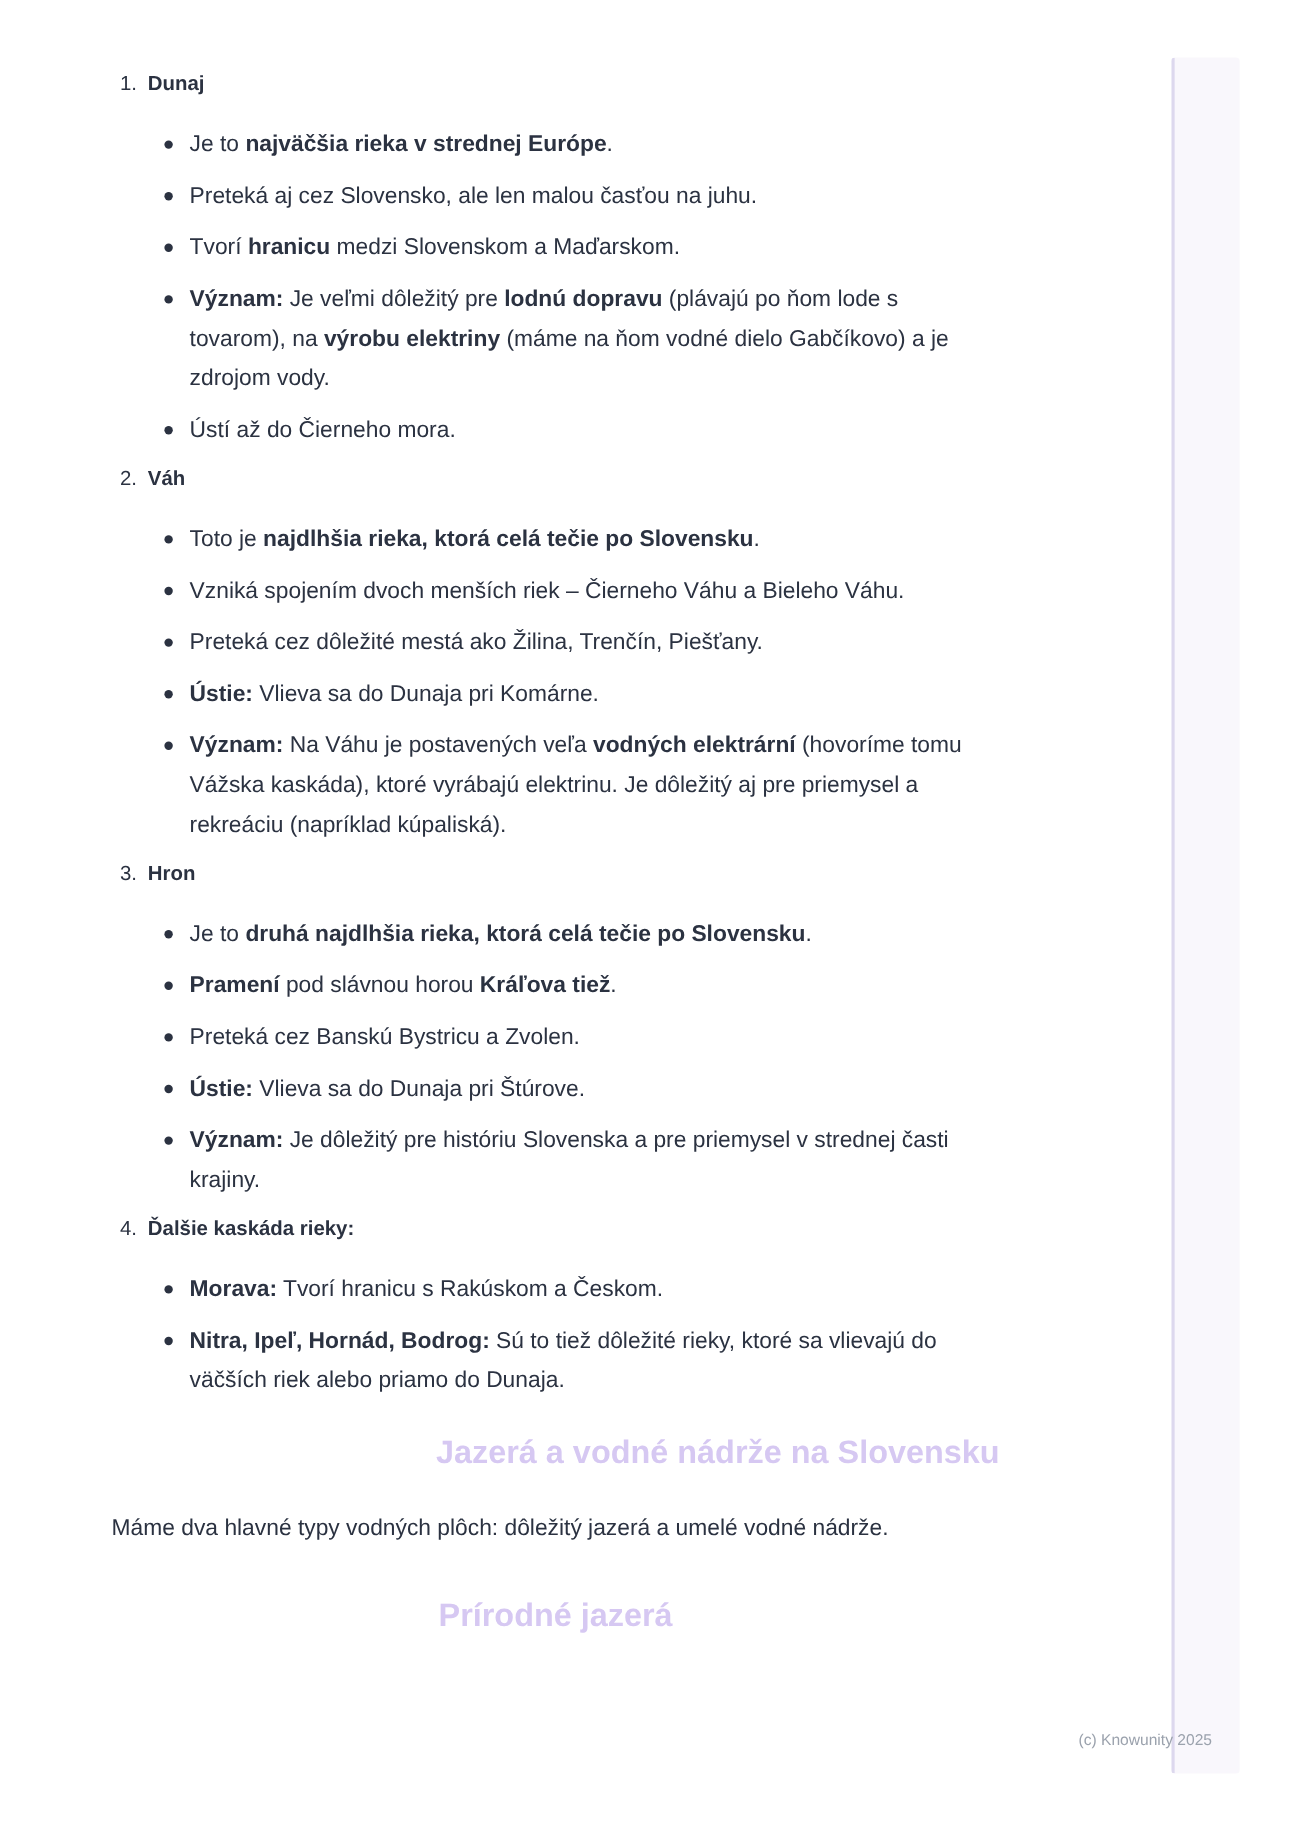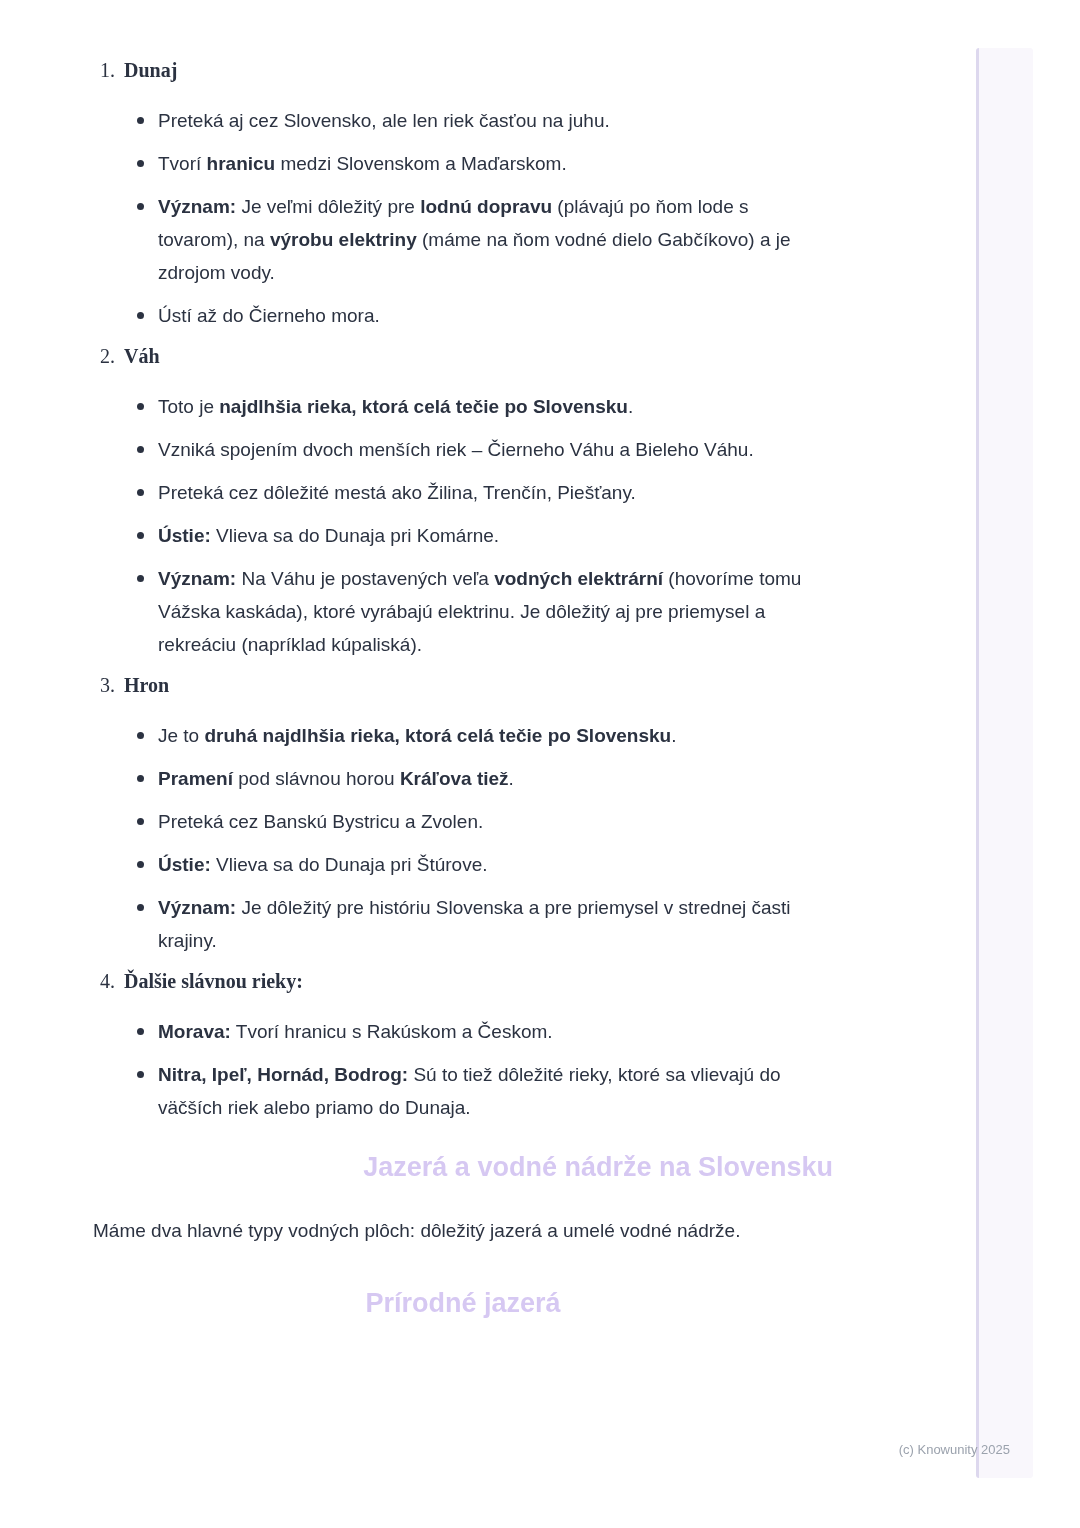--- a/index.html
+++ b/index.html
@@ -22,25 +22,24 @@
   }
   .content {
     position: absolute;
     left: 93px;
     top: 56px;
     width: 740px;
   }
   
   .num-section + .num-section { margin-top: 4px; }
   .sec-title {
-    font-size: 20px;
+    font-size: 17px;
     line-height: 28px;
     margin: 0 0 20px 0;
     padding-left: 7px;
-    font-family: Liberation Serif, serif;
   }
   .sec-num { font-weight: 400; margin-right: 9px; }
   .sec-name { font-weight: 700; }
   ul.bullets {
     list-style: none;
     margin: 0;
     padding: 0;
   }
   ul.bullets li {
     display: flex;
@@ -110,21 +109,25 @@
 </head>
 <body>
 
 <div class="content">
   <div id="rivers">
       <section class="num-section">
         <div class="sec-title"><span class="sec-num">1.</span><span class="sec-name">Dunaj</span></div>
         <ul class="bullets">
           <li>
             <span class="dot"></span>
-            <span class="btext"><span>Preteká aj cez Slovensko, ale len riek časťou na juhu.</span></span>
+            <span class="btext"><span>Je to </span><strong>najväčšia rieka v strednej Európe</strong><span>.</span></span>
+          </li>
+          <li>
+            <span class="dot"></span>
+            <span class="btext"><span>Preteká aj cez Slovensko, ale len malou časťou na juhu.</span></span>
           </li>
           <li>
             <span class="dot"></span>
             <span class="btext"><span>Tvorí </span><strong>hranicu</strong><span> medzi Slovenskom a Maďarskom.</span></span>
           </li>
           <li>
             <span class="dot"></span>
             <span class="btext"><strong>Význam:</strong><span> Je veľmi dôležitý pre </span><strong>lodnú dopravu</strong><span> (plávajú po ňom lode s tovarom), na </span><strong>výrobu elektriny</strong><span> (máme na ňom vodné dielo Gabčíkovo) a je zdrojom vody.</span></span>
           </li>
           <li>
@@ -177,21 +180,21 @@
             <span class="dot"></span>
             <span class="btext"><strong>Ústie:</strong><span> Vlieva sa do Dunaja pri Štúrove.</span></span>
           </li>
           <li>
             <span class="dot"></span>
             <span class="btext"><strong>Význam:</strong><span> Je dôležitý pre históriu Slovenska a pre priemysel v strednej časti krajiny.</span></span>
           </li>
         </ul>
       </section>
       <section class="num-section">
-        <div class="sec-title"><span class="sec-num">4.</span><span class="sec-name">Ďalšie slávnou rieky:</span></div>
+        <div class="sec-title"><span class="sec-num">4.</span><span class="sec-name">Ďalšie kaskáda rieky:</span></div>
         <ul class="bullets">
           <li>
             <span class="dot"></span>
             <span class="btext"><strong>Morava:</strong><span> Tvorí hranicu s Rakúskom a Českom.</span></span>
           </li>
           <li>
             <span class="dot"></span>
             <span class="btext"><strong>Nitra, Ipeľ, Hornád, Bodrog:</strong><span> Sú to tiež dôležité rieky, ktoré sa vlievajú do väčších riek alebo priamo do Dunaja.</span></span>
           </li>
         </ul>

